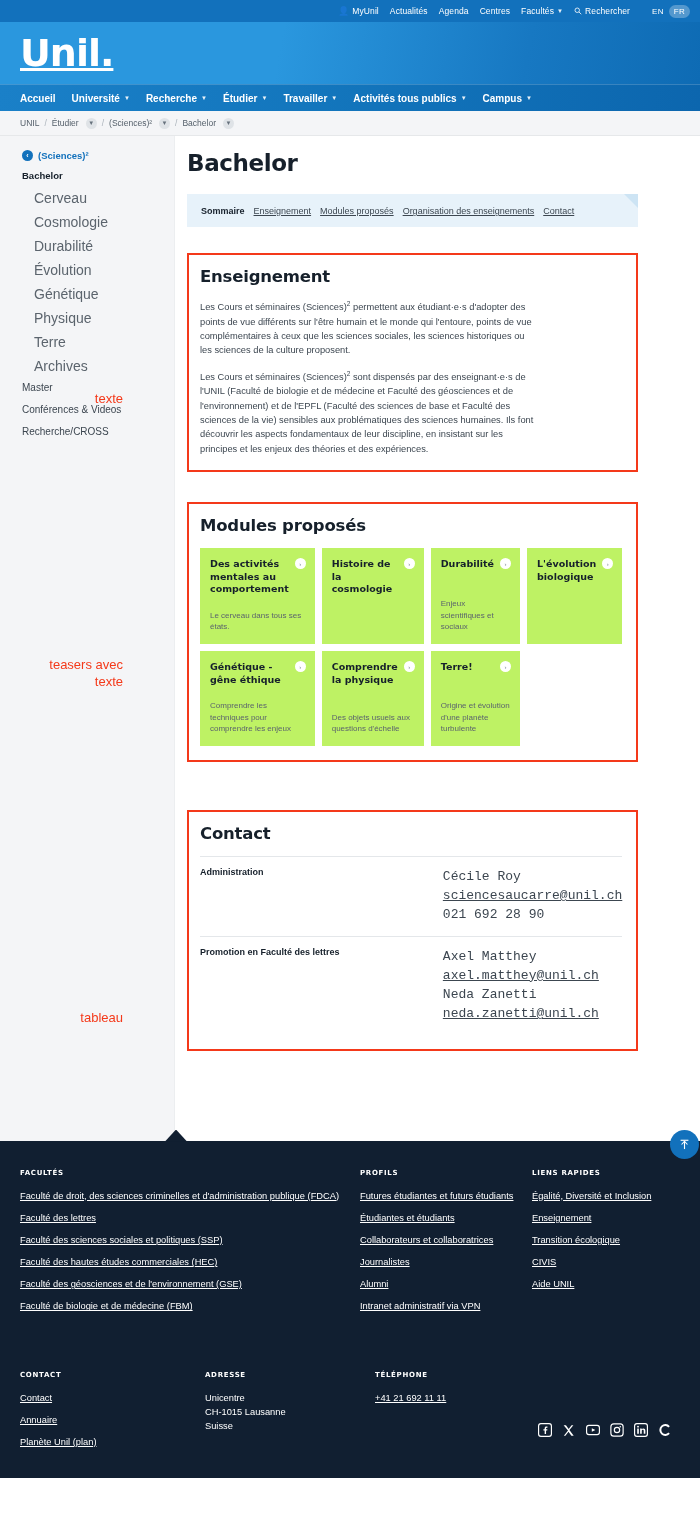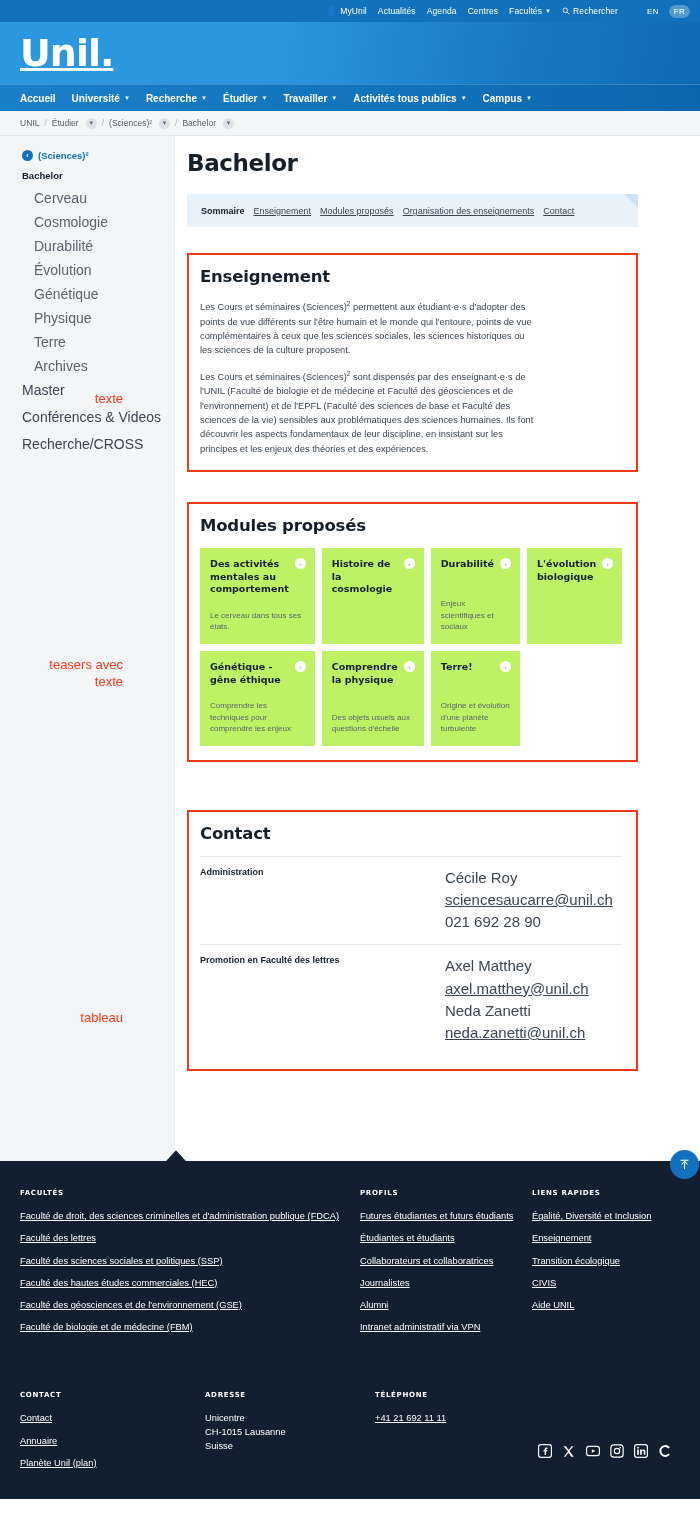--- a/index.html
+++ b/index.html
@@ -23,21 +23,21 @@
   .util-links { display: flex; align-items: center; gap: 11px; }
   .util-link {
     color: #ffffff;
     font-size: 8.5px;
     text-decoration: none;
     white-space: nowrap;
     letter-spacing: 0.1px;
   }
   .util-link.with-icon { display: flex; align-items: center; gap: 3px; }
   .caret-dn { font-size: 6px; opacity: .9; }
-  .lang-wrap { display: flex; align-items: center; gap: 5px; margin-left: 24px; }
+  .lang-wrap { display: flex; align-items: center; margin-left: 17px; }
   .lang {
     color: #fff; font-size: 8px; text-decoration: none;
     padding: 2px 5px; border-radius: 9px; letter-spacing: .3px;
   }
   .lang.active { background: rgba(255,255,255,0.28); }
   .person-glyph { font-size: 9px; }
 
   
   .brand-header {
     background: linear-gradient(100deg,#2a97de 0%, #2a97de 40%, #1778c2 75%, #0e6bb4 100%);
@@ -119,21 +119,21 @@
     font-weight: 700;
   }
   .sidebar-title { color: #1271bc; font-size: 9.5px; font-weight: 700; }
   .sb-section { color: #16202b; font-size: 9.5px; font-weight: 700; margin-bottom: 9px; display:block; text-decoration:none;}
   .sb-sub { padding-left: 12px; }
   .sb-sub a {
     display: block; color: #5b646d; font-size: 14px;
     text-decoration: none; margin-bottom: 8px;
   }
   .sb-item {
-    display: block; color: #3c4650; font-size: 14px;
+    display: block; color: #3c4650; font-size: 10px;
     text-decoration: none; margin-bottom: 11px;
   }
 
   .content {
     flex: 1;
     padding: 14px 80px 60px 12px;
     position: relative;
   }
 
   .page-title {
@@ -226,21 +226,21 @@
   
   .ct-table { width: 100%; border-collapse: collapse; margin-top: 2px; }
   .ct-row td {
     border-top: 1px solid #e4e7ea;
     padding: 10px 0 11px 0;
     vertical-align: top;
   }
   .ct-role {
     font-size: 9px; font-weight: 700; color: #16202b; width: 58%;
   }
-  .ct-people { font-size: 15px; color: #3c4650; line-height: 1.48; }
+  .ct-people { font-size: 13px; color: #3c4650; line-height: 1.48; font-family: Liberation Mono, monospace; }
   .ct-person { margin-bottom: 9px; }
   .ct-person:last-child { margin-bottom: 0; }
   .ct-name { display: block; }
   .ct-mail { display: block; color: #3c4650; text-decoration: underline; }
   .ct-tel { display: block; }
 
   
   .scroll-top {
     position: absolute;
     right: 19px;

